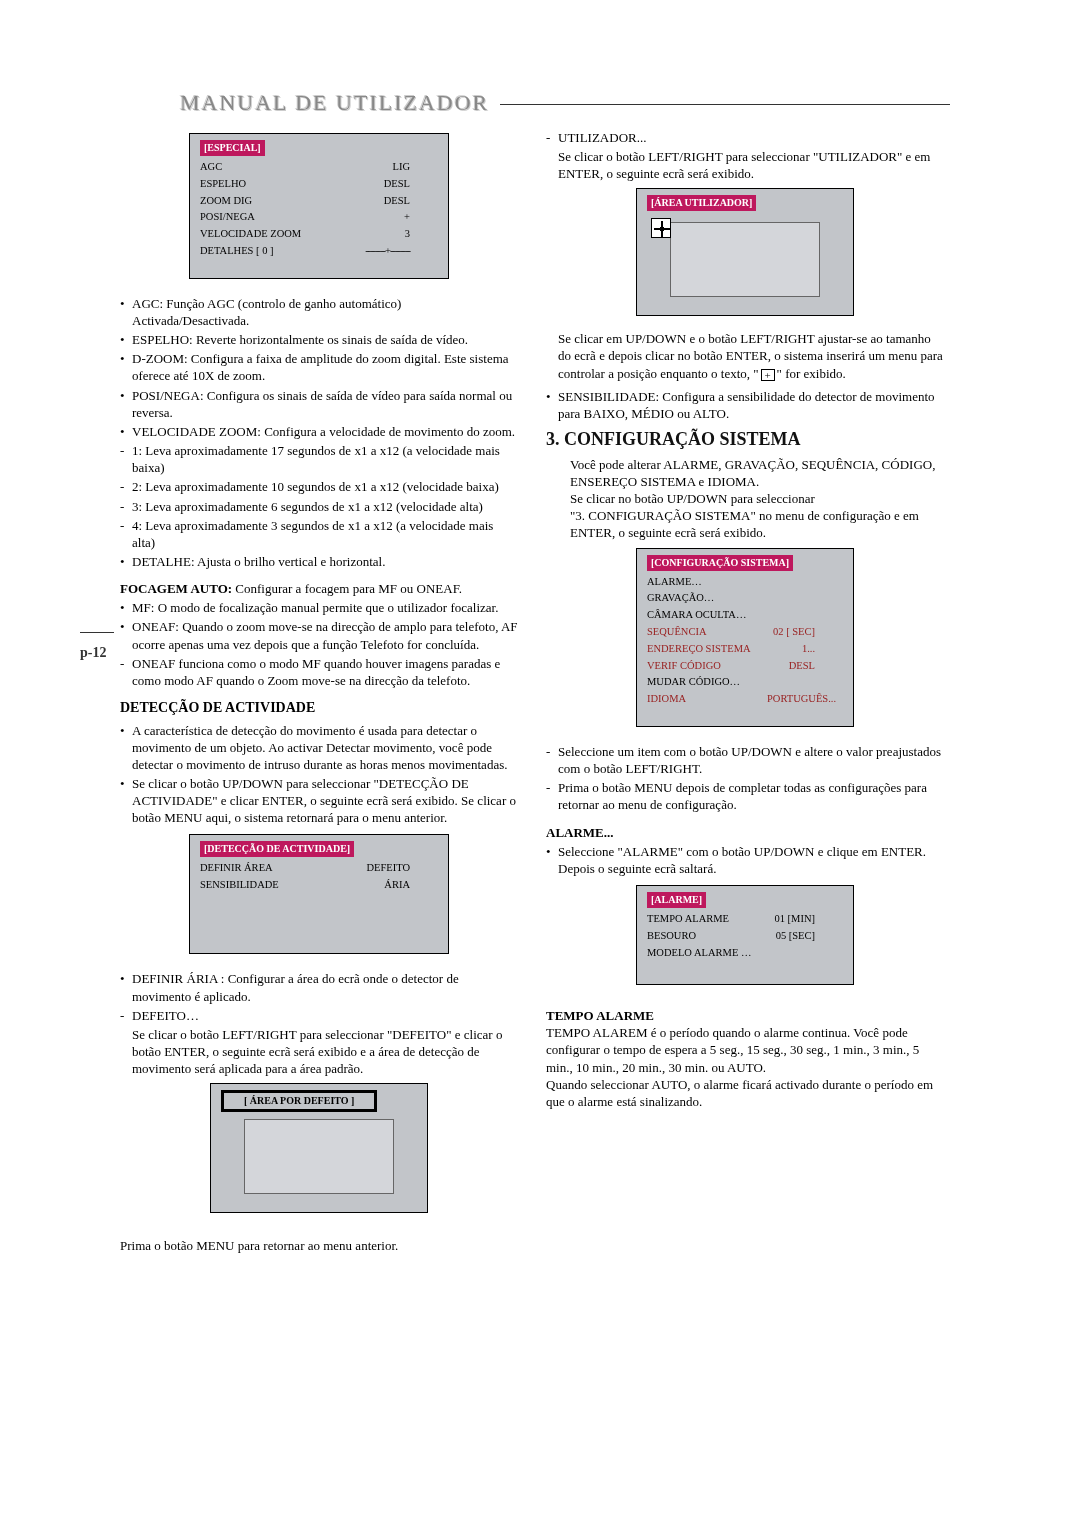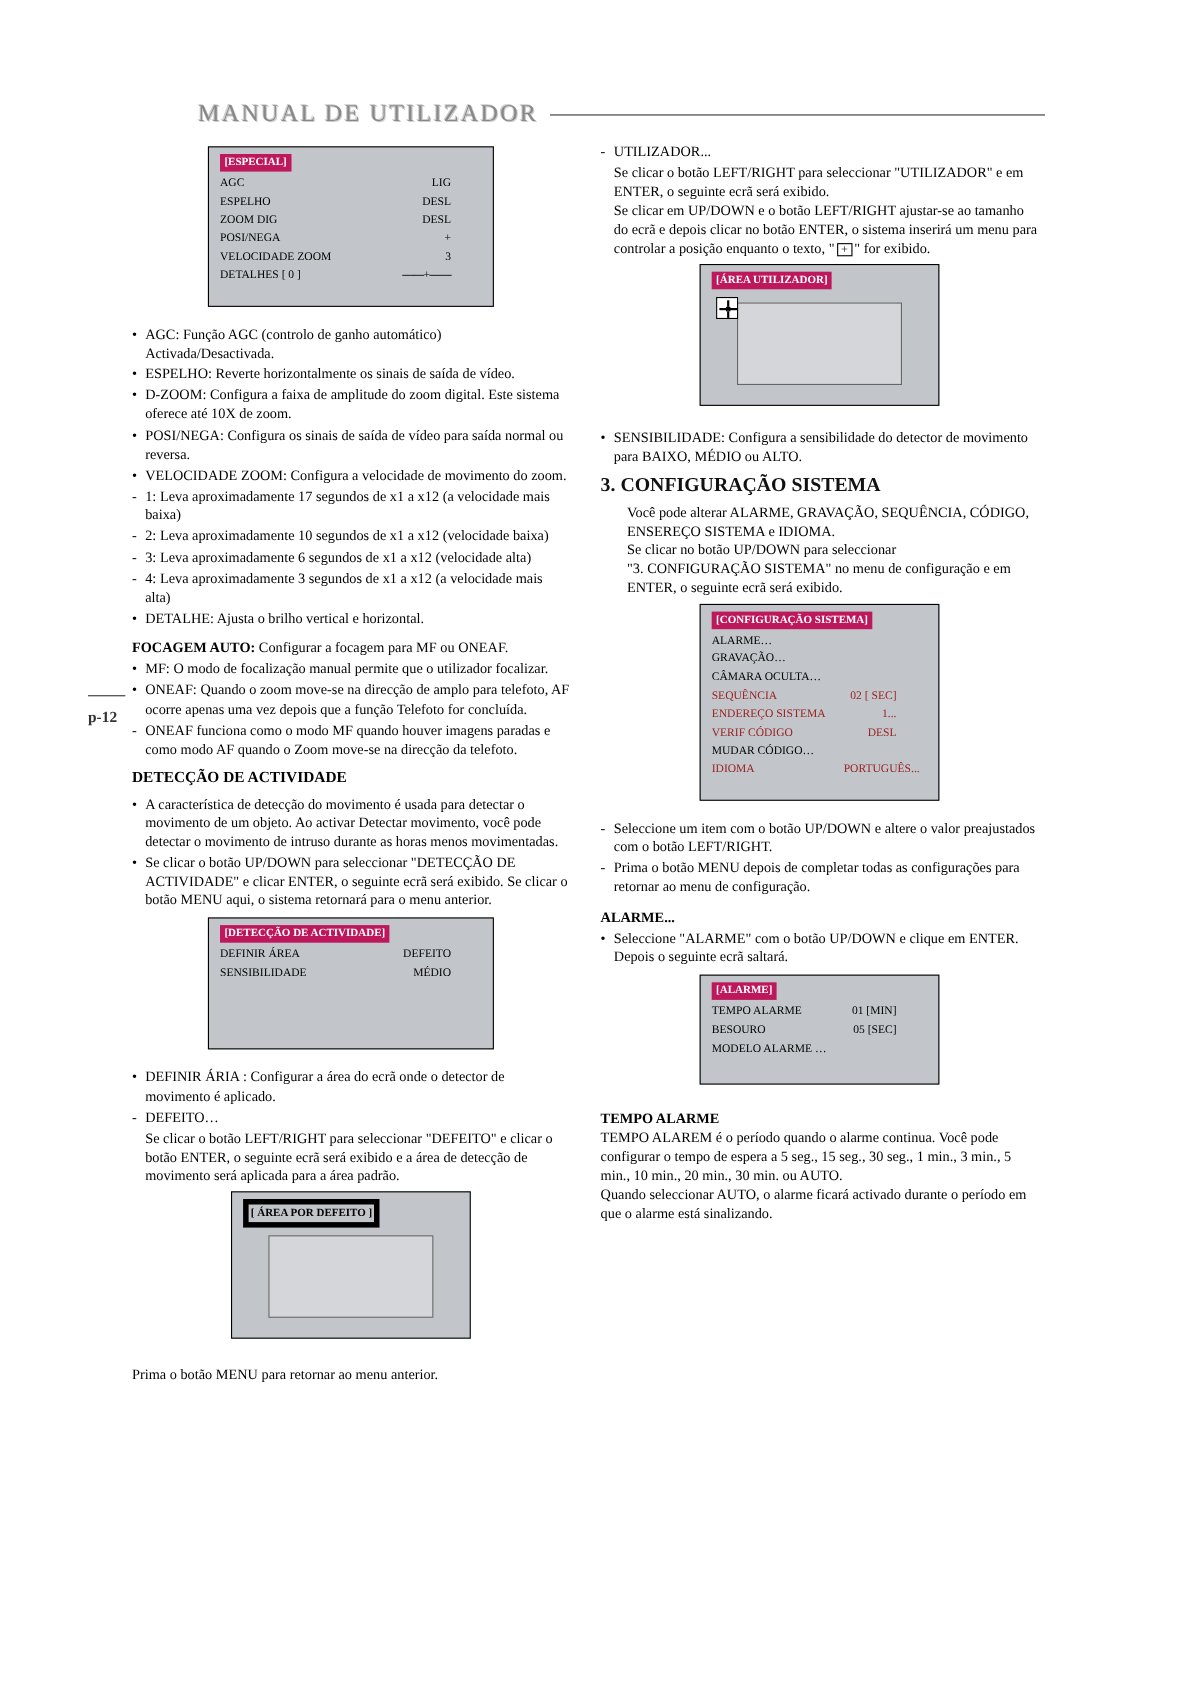--- a/index.html
+++ b/index.html
@@ -251,64 +251,64 @@
 
       <div style="display:flex; justify-content:center;">
         <div class="osd osd-lg">
           <span class="osd-title">[DETECÇÃO DE ACTIVIDADE]</span>
           <div class="osd-row osd-row-plain">
               <span class="l">DEFINIR ÁREA</span>
               <span class="v" style="color:#000">DEFEITO</span>
             </div>
           <div class="osd-row osd-row-plain">
               <span class="l">SENSIBILIDADE</span>
-              <span class="v" style="color:#000">MÉDIO</span>
+              <span class="v" style="color:#000">ÁRIA</span>
             </div>
         </div>
       </div>
 
       <div class="bullet">
           <span class="mark">•</span>
           <span class="txt">DEFINIR ÁRIA : Configurar a área do ecrã onde o detector de movimento é aplicado.</span>
         </div>
       <div class="dash">
           <span class="mark">-</span>
           <span class="txt">DEFEITO…</span>
         </div>
       <div style="margin-left:12px;">Se clicar o botão LEFT/RIGHT para seleccionar "DEFEITO" e clicar o botão ENTER, o seguinte ecrã será exibido e a área de detecção de movimento será aplicada para a área padrão.</div>
 
       <div style="display:flex; justify-content:center;">
         <div class="osd osd-sm">
-          <span class="osd-title" style="background:none;color:#000;border:5px solid #000000;padding:0 2px;">[ ÁREA POR DEFEITO ]</span>
+          <span class="osd-title" style="background:none;color:#000;border:3px solid #000000;padding:0 20px;">[ ÁREA POR DEFEITO ]</span>
           <div class="osd-box-inner"></div>
         </div>
       </div>
 
       <div style="margin-top:10px;">Prima o botão MENU para retornar ao menu anterior.</div>
     </div>
 
     <div class="col-right body-text">
       <div class="dash">
           <span class="mark">-</span>
           <span class="txt">UTILIZADOR...</span>
         </div>
       <div style="margin-left:12px;">Se clicar o botão LEFT/RIGHT para seleccionar "UTILIZADOR" e em ENTER, o seguinte ecrã será exibido.</div>
-
-      <div style="margin-left:12px;">
-        <span>Se clicar em UP/DOWN e o botão LEFT/RIGHT ajustar-se ao tamanho do ecrã e depois clicar no botão ENTER, o sistema inserirá um menu para controlar a posição enquanto o texto, "</span><span class="inline-icon"></span><span>" for exibido.</span>
-      </div>
 
       <div style="display:flex; justify-content:center;">
         <div class="osd osd-sm">
           <span class="osd-title">[ÁREA UTILIZADOR]</span>
           <div style="position:relative;">
             <span class="crosshair"><span class="dot"></span></span>
             <div class="osd-box-inner" style="margin-top:-22px;"></div>
           </div>
         </div>
+      </div>
+
+      <div style="margin-left:12px;">
+        <span>Se clicar em UP/DOWN e o botão LEFT/RIGHT ajustar-se ao tamanho do ecrã e depois clicar no botão ENTER, o sistema inserirá um menu para controlar a posição enquanto o texto, "</span><span class="inline-icon"></span><span>" for exibido.</span>
       </div>
 
       <div class="bullet" style="margin-top:6px;">
           <span class="mark">•</span>
           <span class="txt">SENSIBILIDADE: Configura a sensibilidade do detector de movimento para BAIXO, MÉDIO ou ALTO.</span>
         </div>
 
       <div class="big-head">3. CONFIGURAÇÃO SISTEMA</div>
       <div style="margin-left:24px;">Você pode alterar ALARME, GRAVAÇÃO, SEQUÊNCIA, CÓDIGO, ENSEREÇO SISTEMA e IDIOMA.</div>
       <div style="margin-left:24px;">Se clicar no botão UP/DOWN para seleccionar</div>

